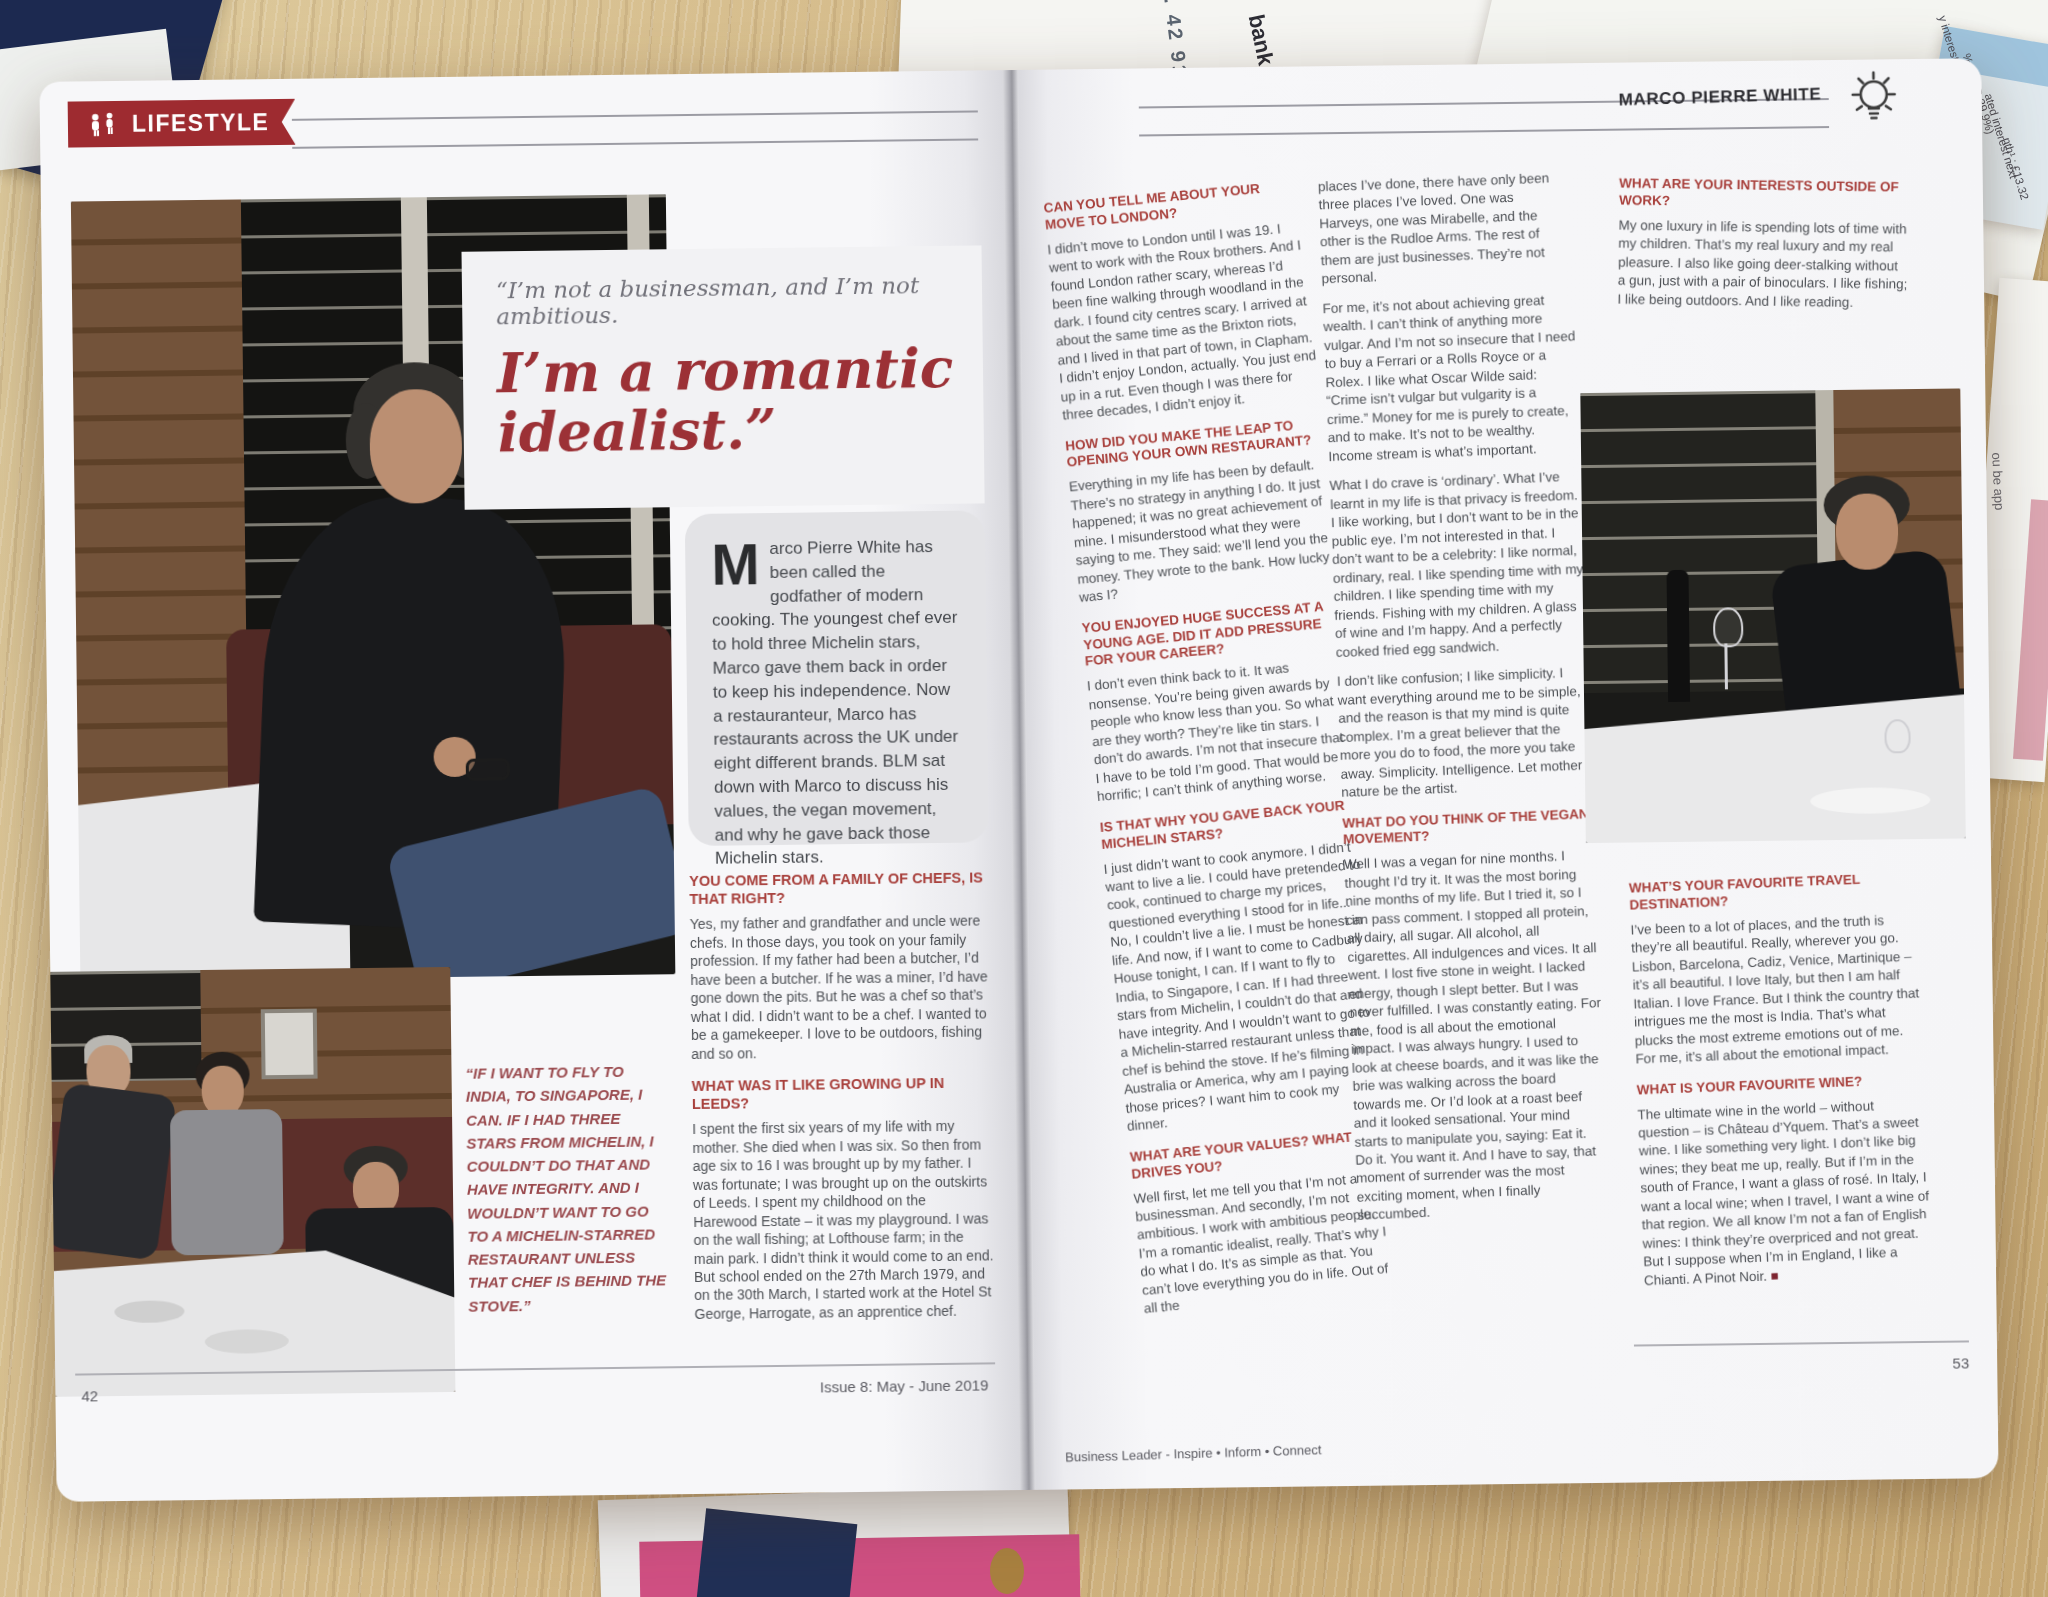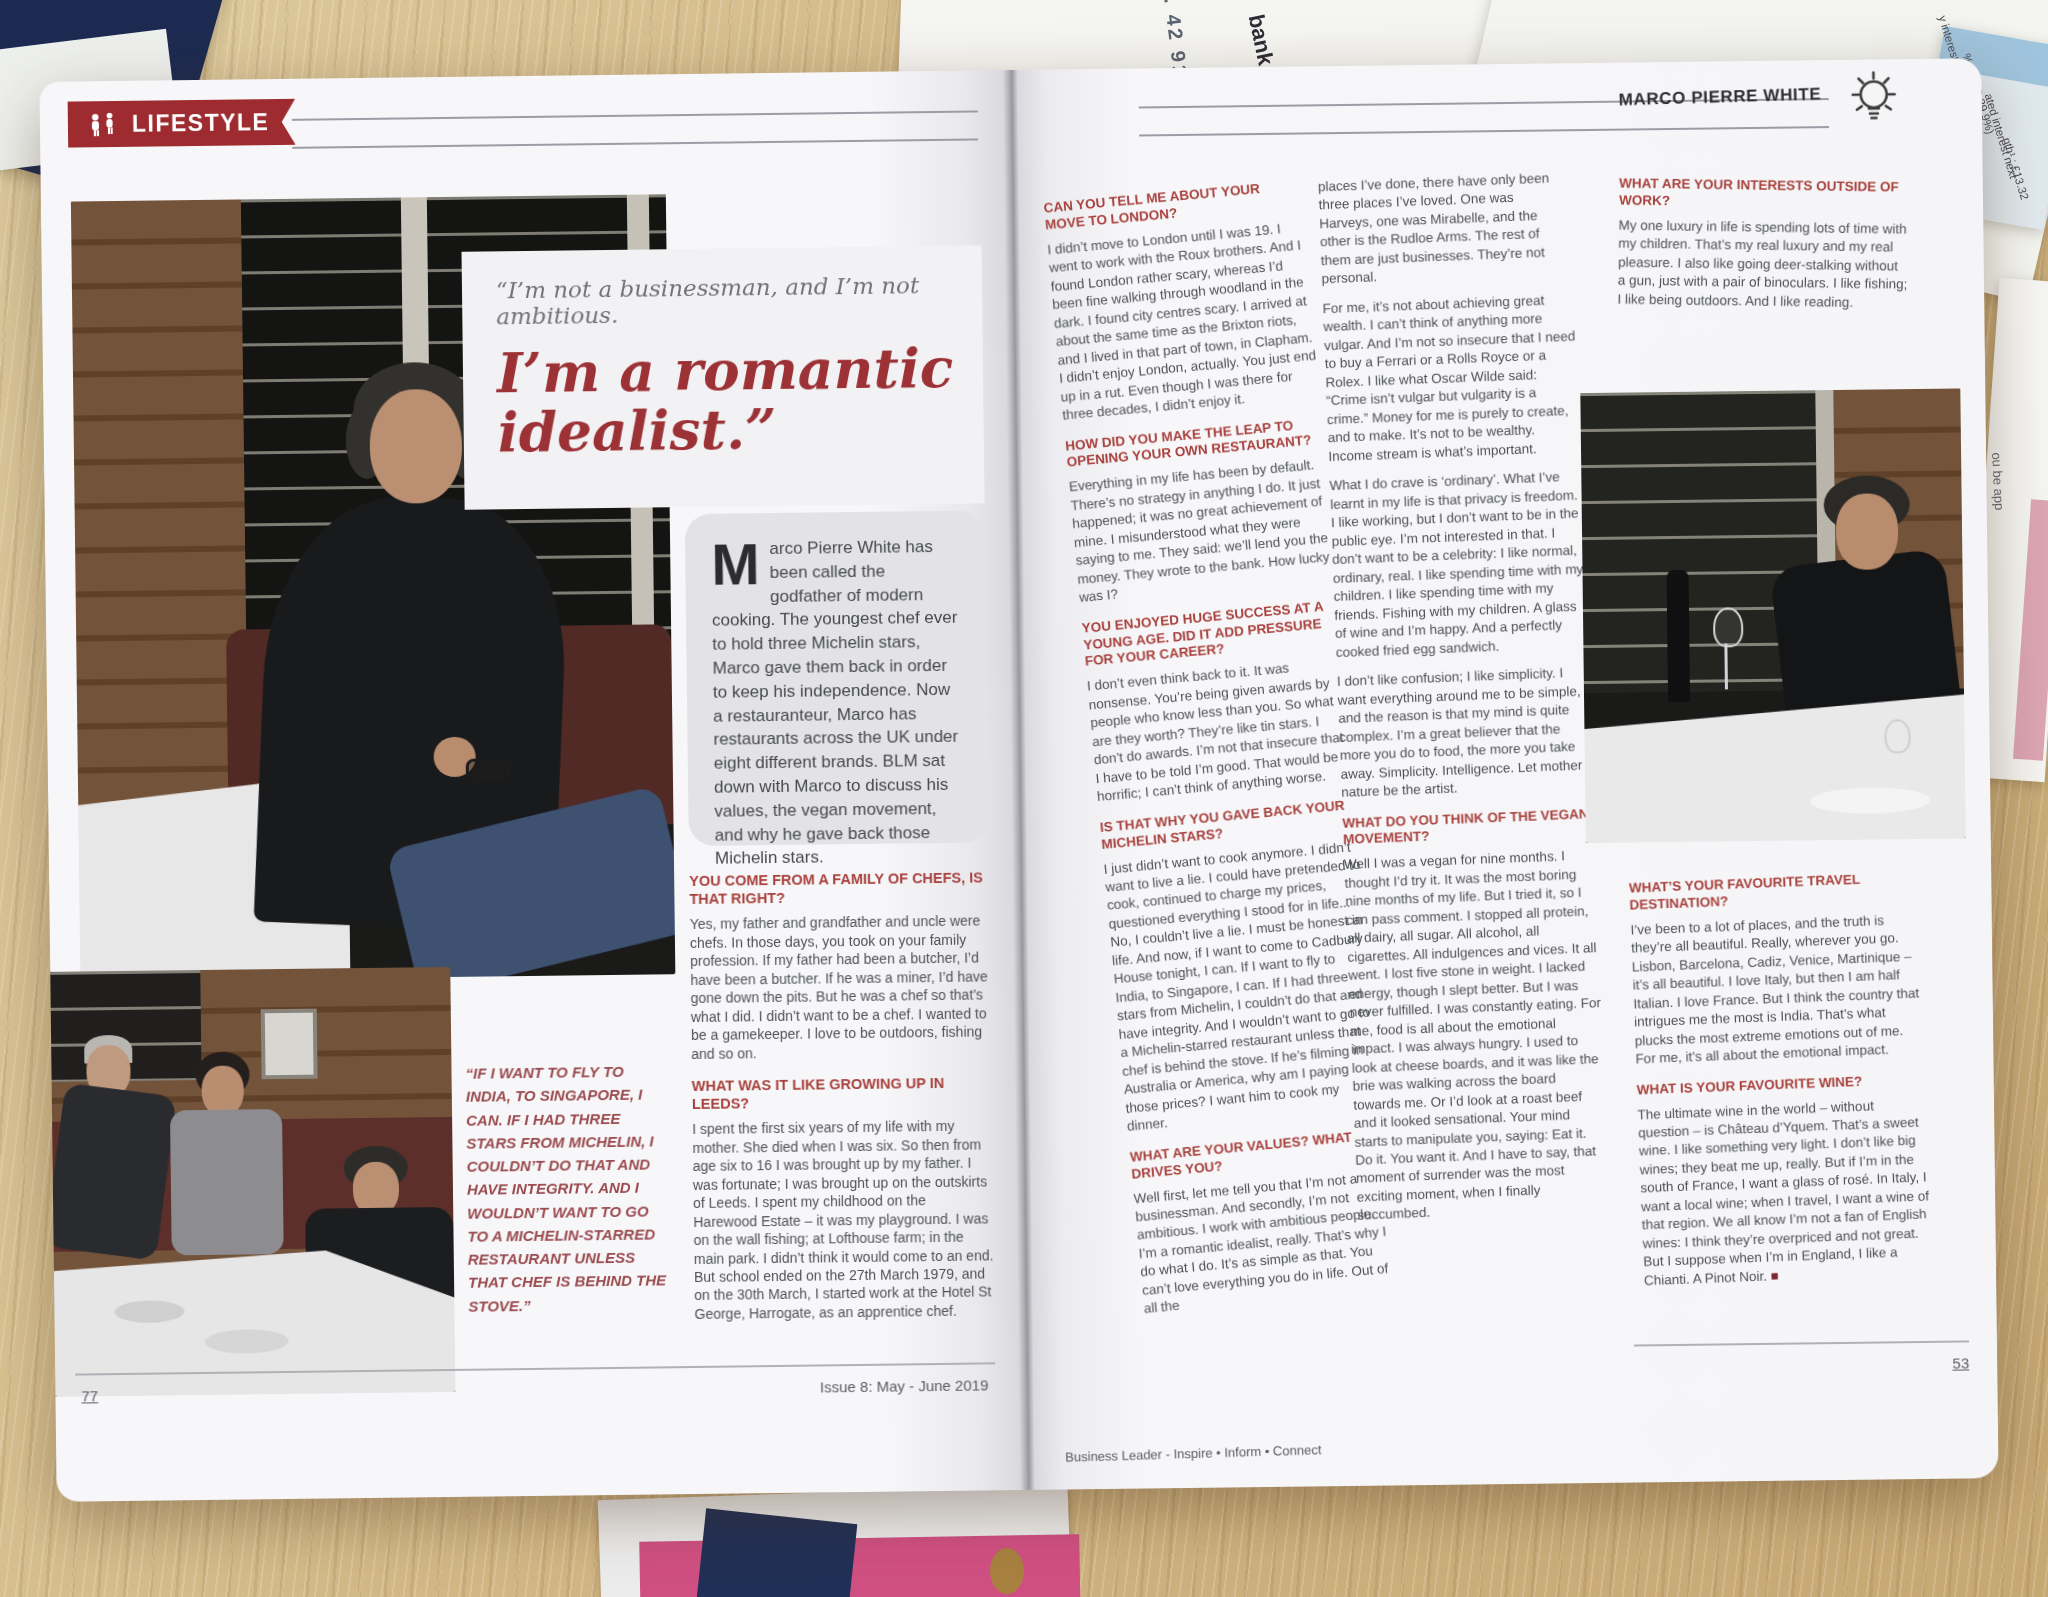--- a/index.html
+++ b/index.html
@@ -34,21 +34,21 @@
   .bigtitle{font-family:"DejaVu Serif",serif;font-style:italic;font-weight:bold;font-size:55px;
     line-height:1.08;color:#9c3136;margin-top:14px;}
   .introbox{left:640px;top:440px;width:300px;height:332px;background:#e3e3e6;border-radius:26px;
     padding:24px 26px;box-sizing:border-box;font-size:17px;line-height:1.4;color:#45484d;}
   .dropcap{float:left;font-size:58px;font-weight:bold;color:#2b2c2e;line-height:.8;margin:4px 10px 0 0;}
   .qacol-l{left:640px;top:798px;width:300px;font-size:14px;line-height:1.32;color:#4f5257;}
   .qh{font-weight:bold;color:#a8403c;margin:14px 0 7px;font-size:14.5px;line-height:1.25;}
   .qh.first{margin-top:0;}
   .pullq{left:414px;top:985px;width:206px;font-size:15px;line-height:1.55;font-weight:bold;
     font-style:italic;color:#9a4a4e;}
-  .pageno{font-size:15px;color:#5b5b62;text-decoration:underline;}
+  .pageno{font-size:15px;color:#5b5b62;}
   .issue{font-size:15px;color:#5b5b62;}
   
   .rtitle{font-weight:bold;font-size:17px;letter-spacing:.6px;color:#2e2e33;}
   .col{font-size:13.5px;line-height:1.37;color:#4d5055;}
   .col .qh{font-size:13.5px;margin:13px 0 7px;}
   .col p{margin:0 0 11px;}
   .endmark{color:#7d2430;font-size:13px;}
   .tagline{font-size:13px;color:#5a5a61;}
   
   .ph{overflow:hidden;border-radius:2px;background:#1a1a18;}
@@ -159,21 +159,21 @@
       <div class="abs" style="left:118px;top:140px;width:112px;height:145px;background:#8d8d91;border-radius:16px;"></div>
       <div class="abs" style="left:291px;top:178px;width:64px;height:44px;background:#2e2c29;border-radius:50%;"></div>
       <div class="abs" style="left:300px;top:194px;width:46px;height:54px;background:#bb8f72;border-radius:46%;"></div>
       <div class="abs" style="left:252px;top:240px;width:148px;height:185px;background:#1c1d1f;border-radius:20px;"></div>
       <div class="abs" style="left:0;top:282px;right:0;bottom:0;background:#e6e6e7;clip-path:polygon(0 12%,68% 0,100% 34%,100% 100%,0 100%);"></div>
       <div class="abs" style="left:60px;top:330px;width:70px;height:22px;background:#cfcfcf;border-radius:50%;"></div>
       <div class="abs" style="left:150px;top:360px;width:84px;height:24px;background:#d6d6d6;border-radius:50%;"></div>
     </div>
 
     <div class="abs hairline" style="left:20px;top:1292px;width:920px;background:#b0b0b6;"></div>
-    <div class="abs pageno" style="left:26px;top:1306px;">77</div>
+    <div class="abs pageno" style="left:26px;top:1306px;">42</div>
     <div class="abs issue" style="right:30px;top:1306px;">Issue 8: May - June 2019</div>
   </div>
 
   <div class="spine"></div>
 
   <div class="page page-right">
     <div class="stack abs"></div>
 
     <div class="abs hairline" style="left:120px;top:38px;width:690px;"></div>
     <div class="abs hairline" style="left:120px;top:66px;width:690px;"></div>

